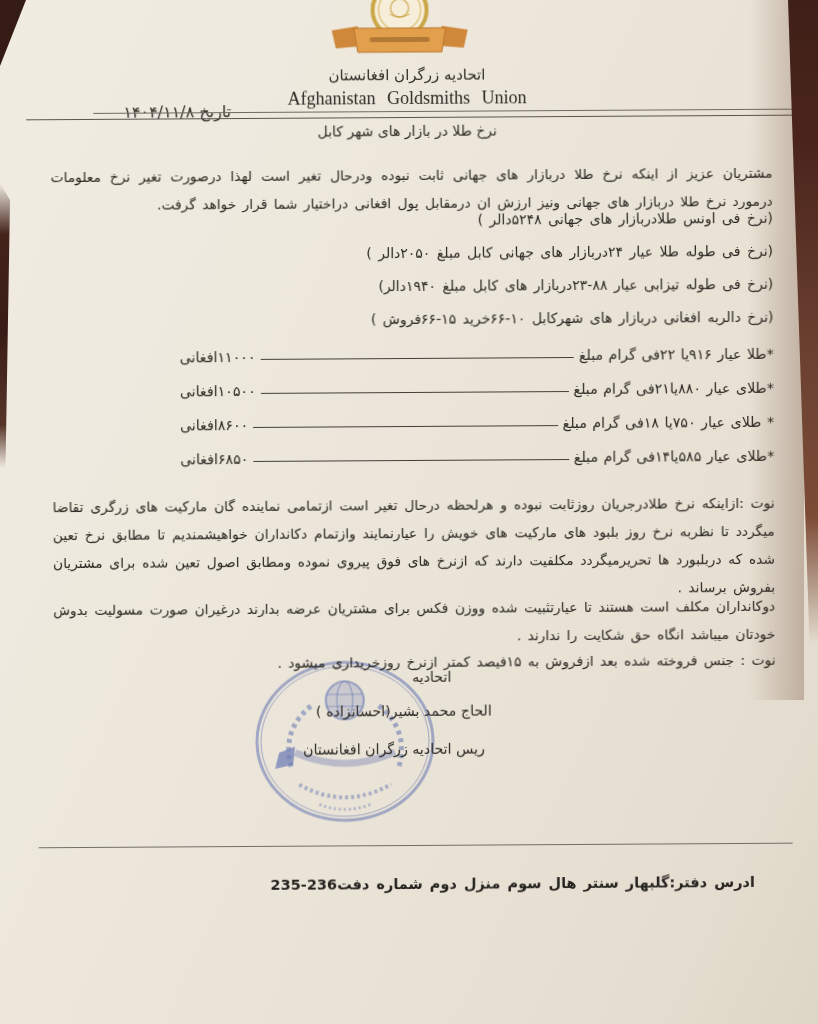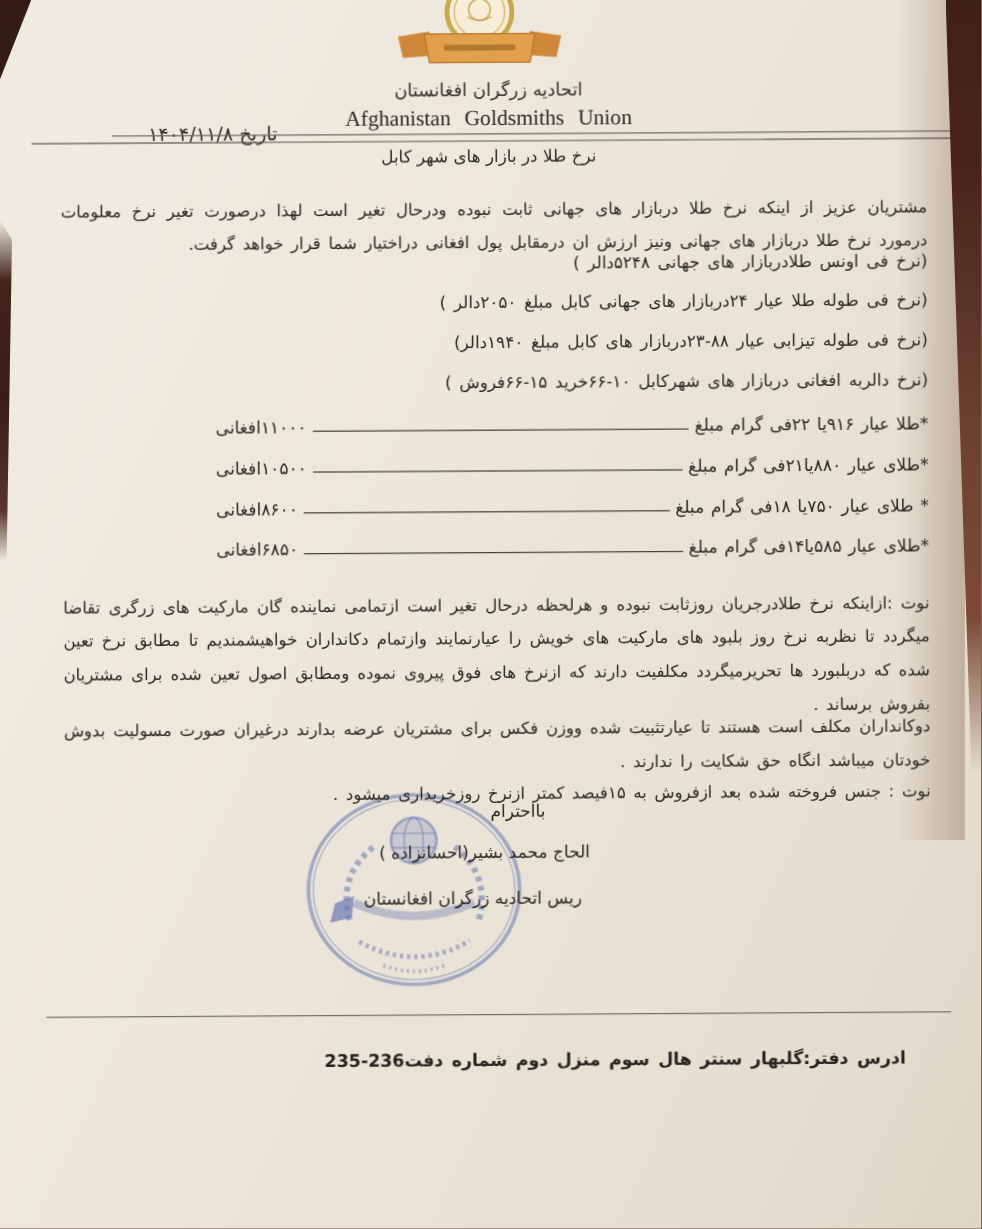--- a/index.html
+++ b/index.html
@@ -155,21 +155,21 @@
         <path d="M76 38 h36 M76 50 h36" stroke-width="1.2"></path>
         <path d="M40 110 q-10 -38 22 -62" stroke-width="5" stroke-dasharray="4 4"></path>
         <path d="M148 110 q10 -38 -22 -62" stroke-width="5" stroke-dasharray="4 4"></path>
         <path d="M44 96 q50 22 100 0" stroke-width="7" stroke-opacity=".4"></path>
         <polygon points="28,96 44,90 42,108 24,112" fill="#5265ad" fill-opacity=".75" stroke="none"></polygon>
         <path d="M48 128 q46 26 92 0" stroke-width="4" stroke-dasharray="3 3" stroke-opacity=".55"></path>
         <path d="M68 148 q26 10 52 0" stroke-width="3" stroke-dasharray="2 3" stroke-opacity=".5"></path>
       </g>
     </svg>
 
-    <div class="sig sig-salutation">بااحترام</div>
+    <div class="sig sig-salutation">اتحادیه</div>
     <div class="sig sig-name">الحاج محمد بشیر(احسانزاده )</div>
     <div class="sig sig-title">ریس اتحادیه زرگران افغانستان</div>
 
     <div class="footer-rule"></div>
     <div class="footer-address">ادرس دفتر:گلبهار سنتر هال سوم منزل دوم شماره دفت236-235</div>
 
   </div>
 </div>
 
 <div class="edge-right-soft"></div>

